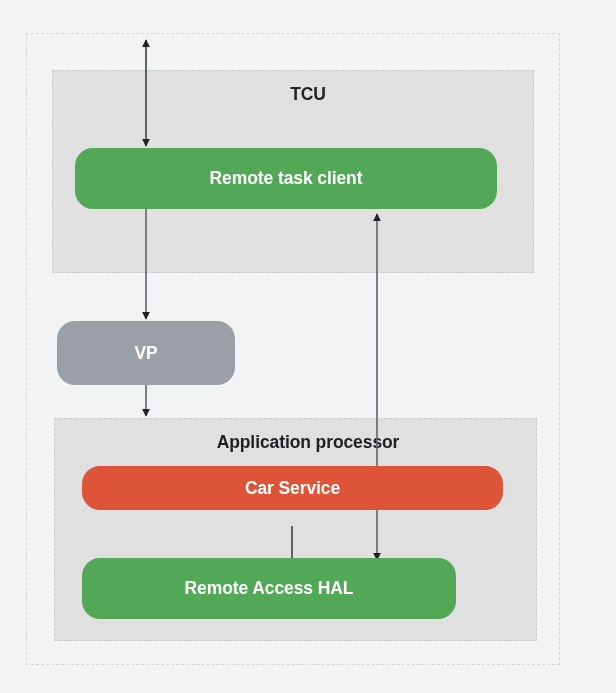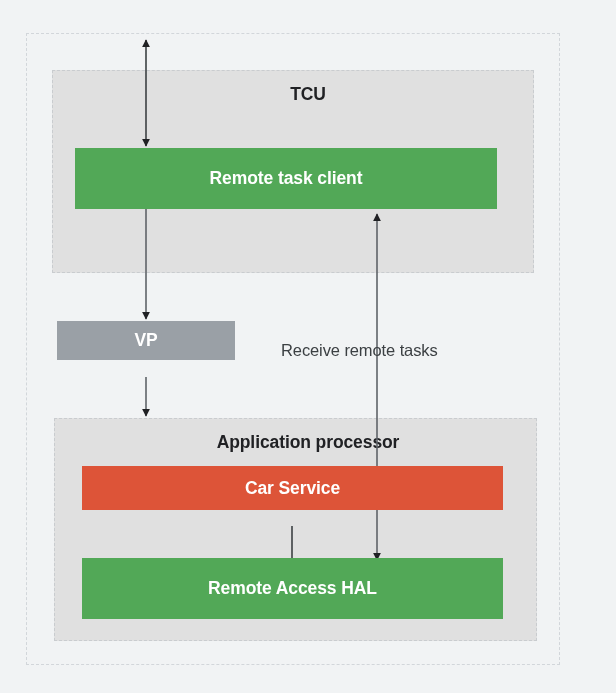--- a/index.html
+++ b/index.html
@@ -62,39 +62,40 @@
   .block {
     position: absolute;
     display: flex;
     align-items: center;
     justify-content: center;
     color: #ffffff;
     font-weight: bold;
     font-size: 17.5px;
     letter-spacing: -0.1px;
     box-sizing: border-box;
+    border-radius: 18px;
   }
   #remote-task-client {
     left: 75px;
     top: 148px;
     width: 422px;
     height: 61px;
     background: #52a857;
   }
   #car-service {
     left: 82px;
     top: 466px;
     width: 421px;
     height: 44px;
     background: #dd5438;
   }
   #remote-access-hal {
     left: 82px;
     top: 558px;
-    width: 421px;
+    width: 374px;
     height: 61px;
     background: #52a857;
   }
 
   
   .conn {
     position: absolute;
     overflow: visible;
   }
   .conn-label {
@@ -152,17 +153,16 @@
   </div>
 
   <div class="block" id="car-service">
     <span>Car Service</span>
   </div>
 
   <div class="block" id="remote-access-hal">
     <span>Remote Access HAL</span>
   </div>
 
-  <style>#vp{left:57px;top:321px;width:178px;height:39px;background:#9aa0a6;}</style>
+  <style>#vp{left:57px;top:321px;width:178px;height:64px;background:#9aa0a6;}</style>
 
-  <div class="conn-label" id="receive-label">Receive remote tasks</div>
 
 </div>
 
 </body></html>

